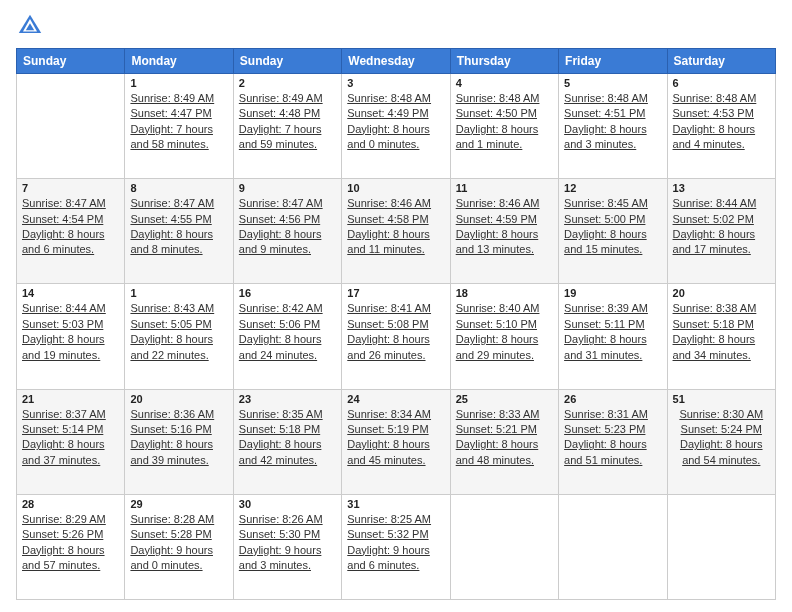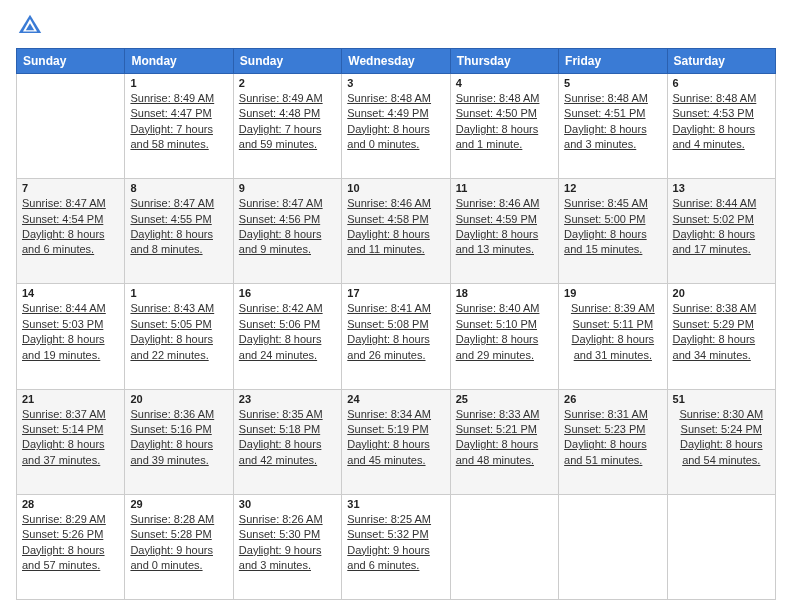--- a/index.html
+++ b/index.html
@@ -267,29 +267,29 @@
           </td>
           <td>
             <div class="day-number">18</div>
             <div class="day-info" style="white-space: pre-line;">Sunrise: 8:40 AM
 Sunset: 5:10 PM
 Daylight: 8 hours
 and 29 minutes.</div>
           </td>
           <td>
             <div class="day-number">19</div>
-            <div class="day-info" style="white-space: pre-line; text-align: center;">Sunrise: 8:39 AM
+            <div class="day-info" style="white-space: pre-line;">Sunrise: 8:39 AM
 Sunset: 5:11 PM
 Daylight: 8 hours
 and 31 minutes.</div>
           </td>
           <td>
             <div class="day-number">20</div>
             <div class="day-info" style="white-space: pre-line;">Sunrise: 8:38 AM
-Sunset: 5:29 PM
+Sunset: 5:18 PM
 Daylight: 8 hours
 and 34 minutes.</div>
           </td>
         </tr>
         <tr>
           <td>
             <div class="day-number">21</div>
             <div class="day-info" style="white-space: pre-line;">Sunrise: 8:37 AM
 Sunset: 5:14 PM
 Daylight: 8 hours

